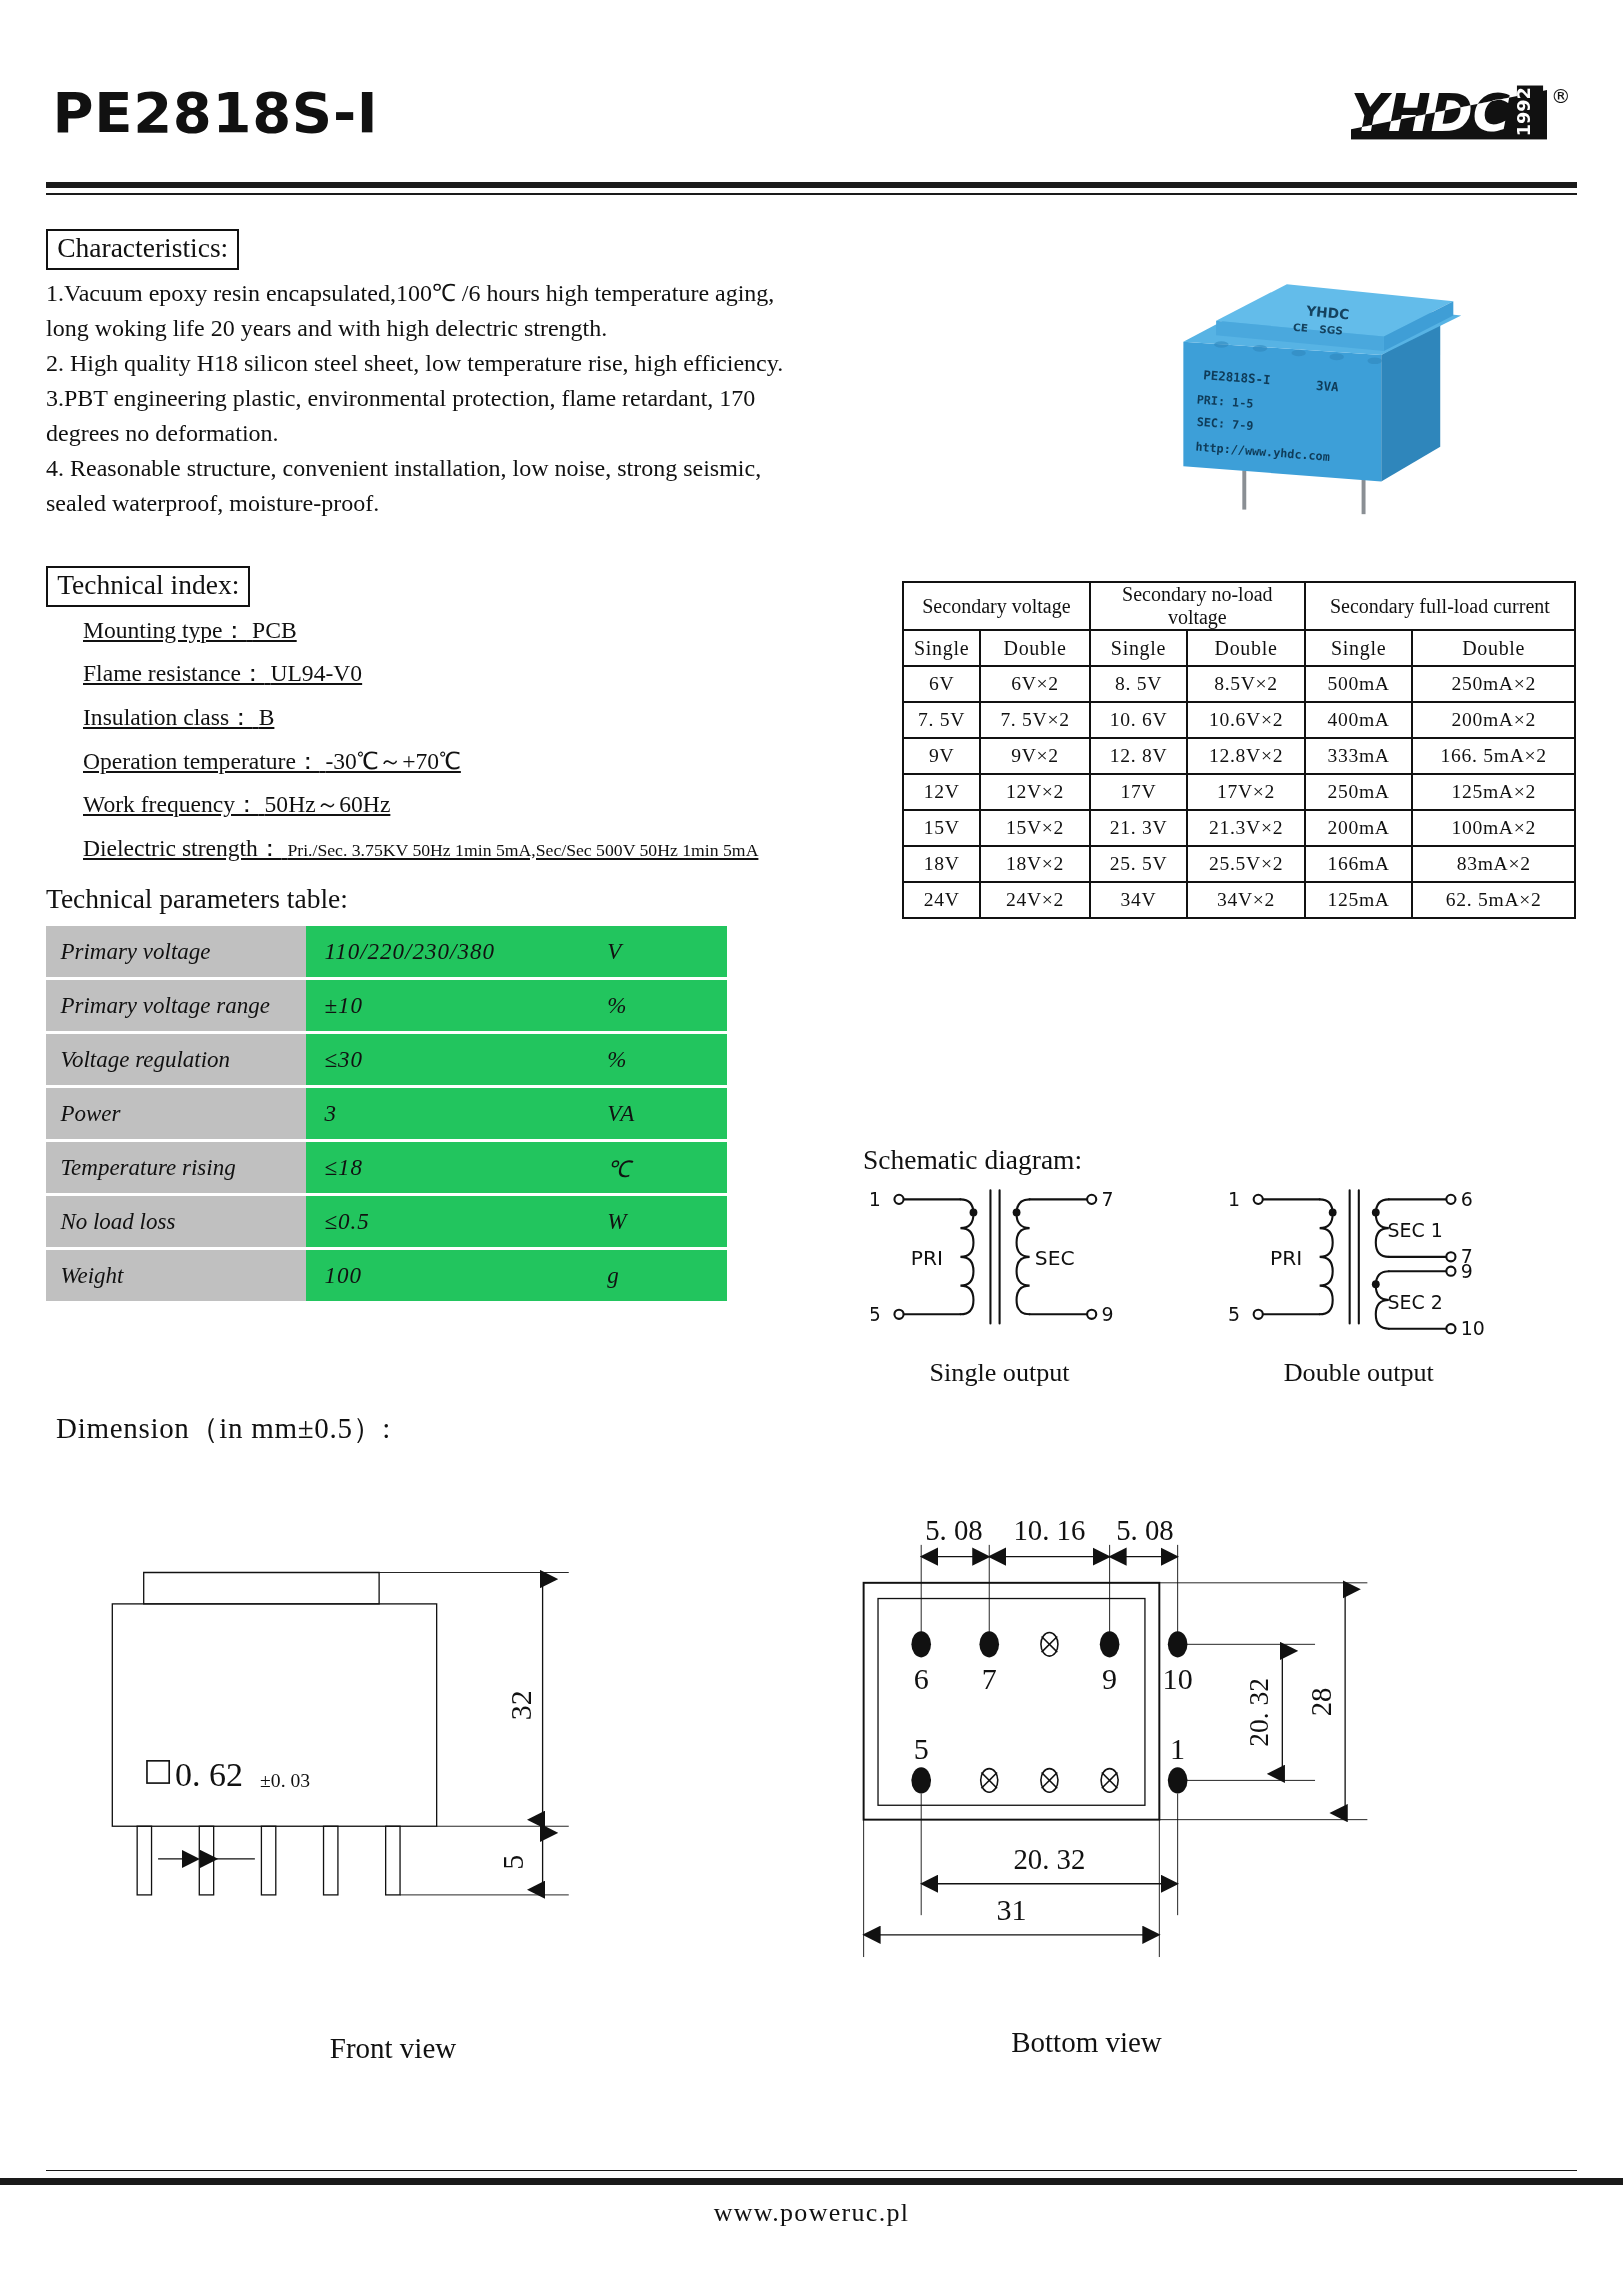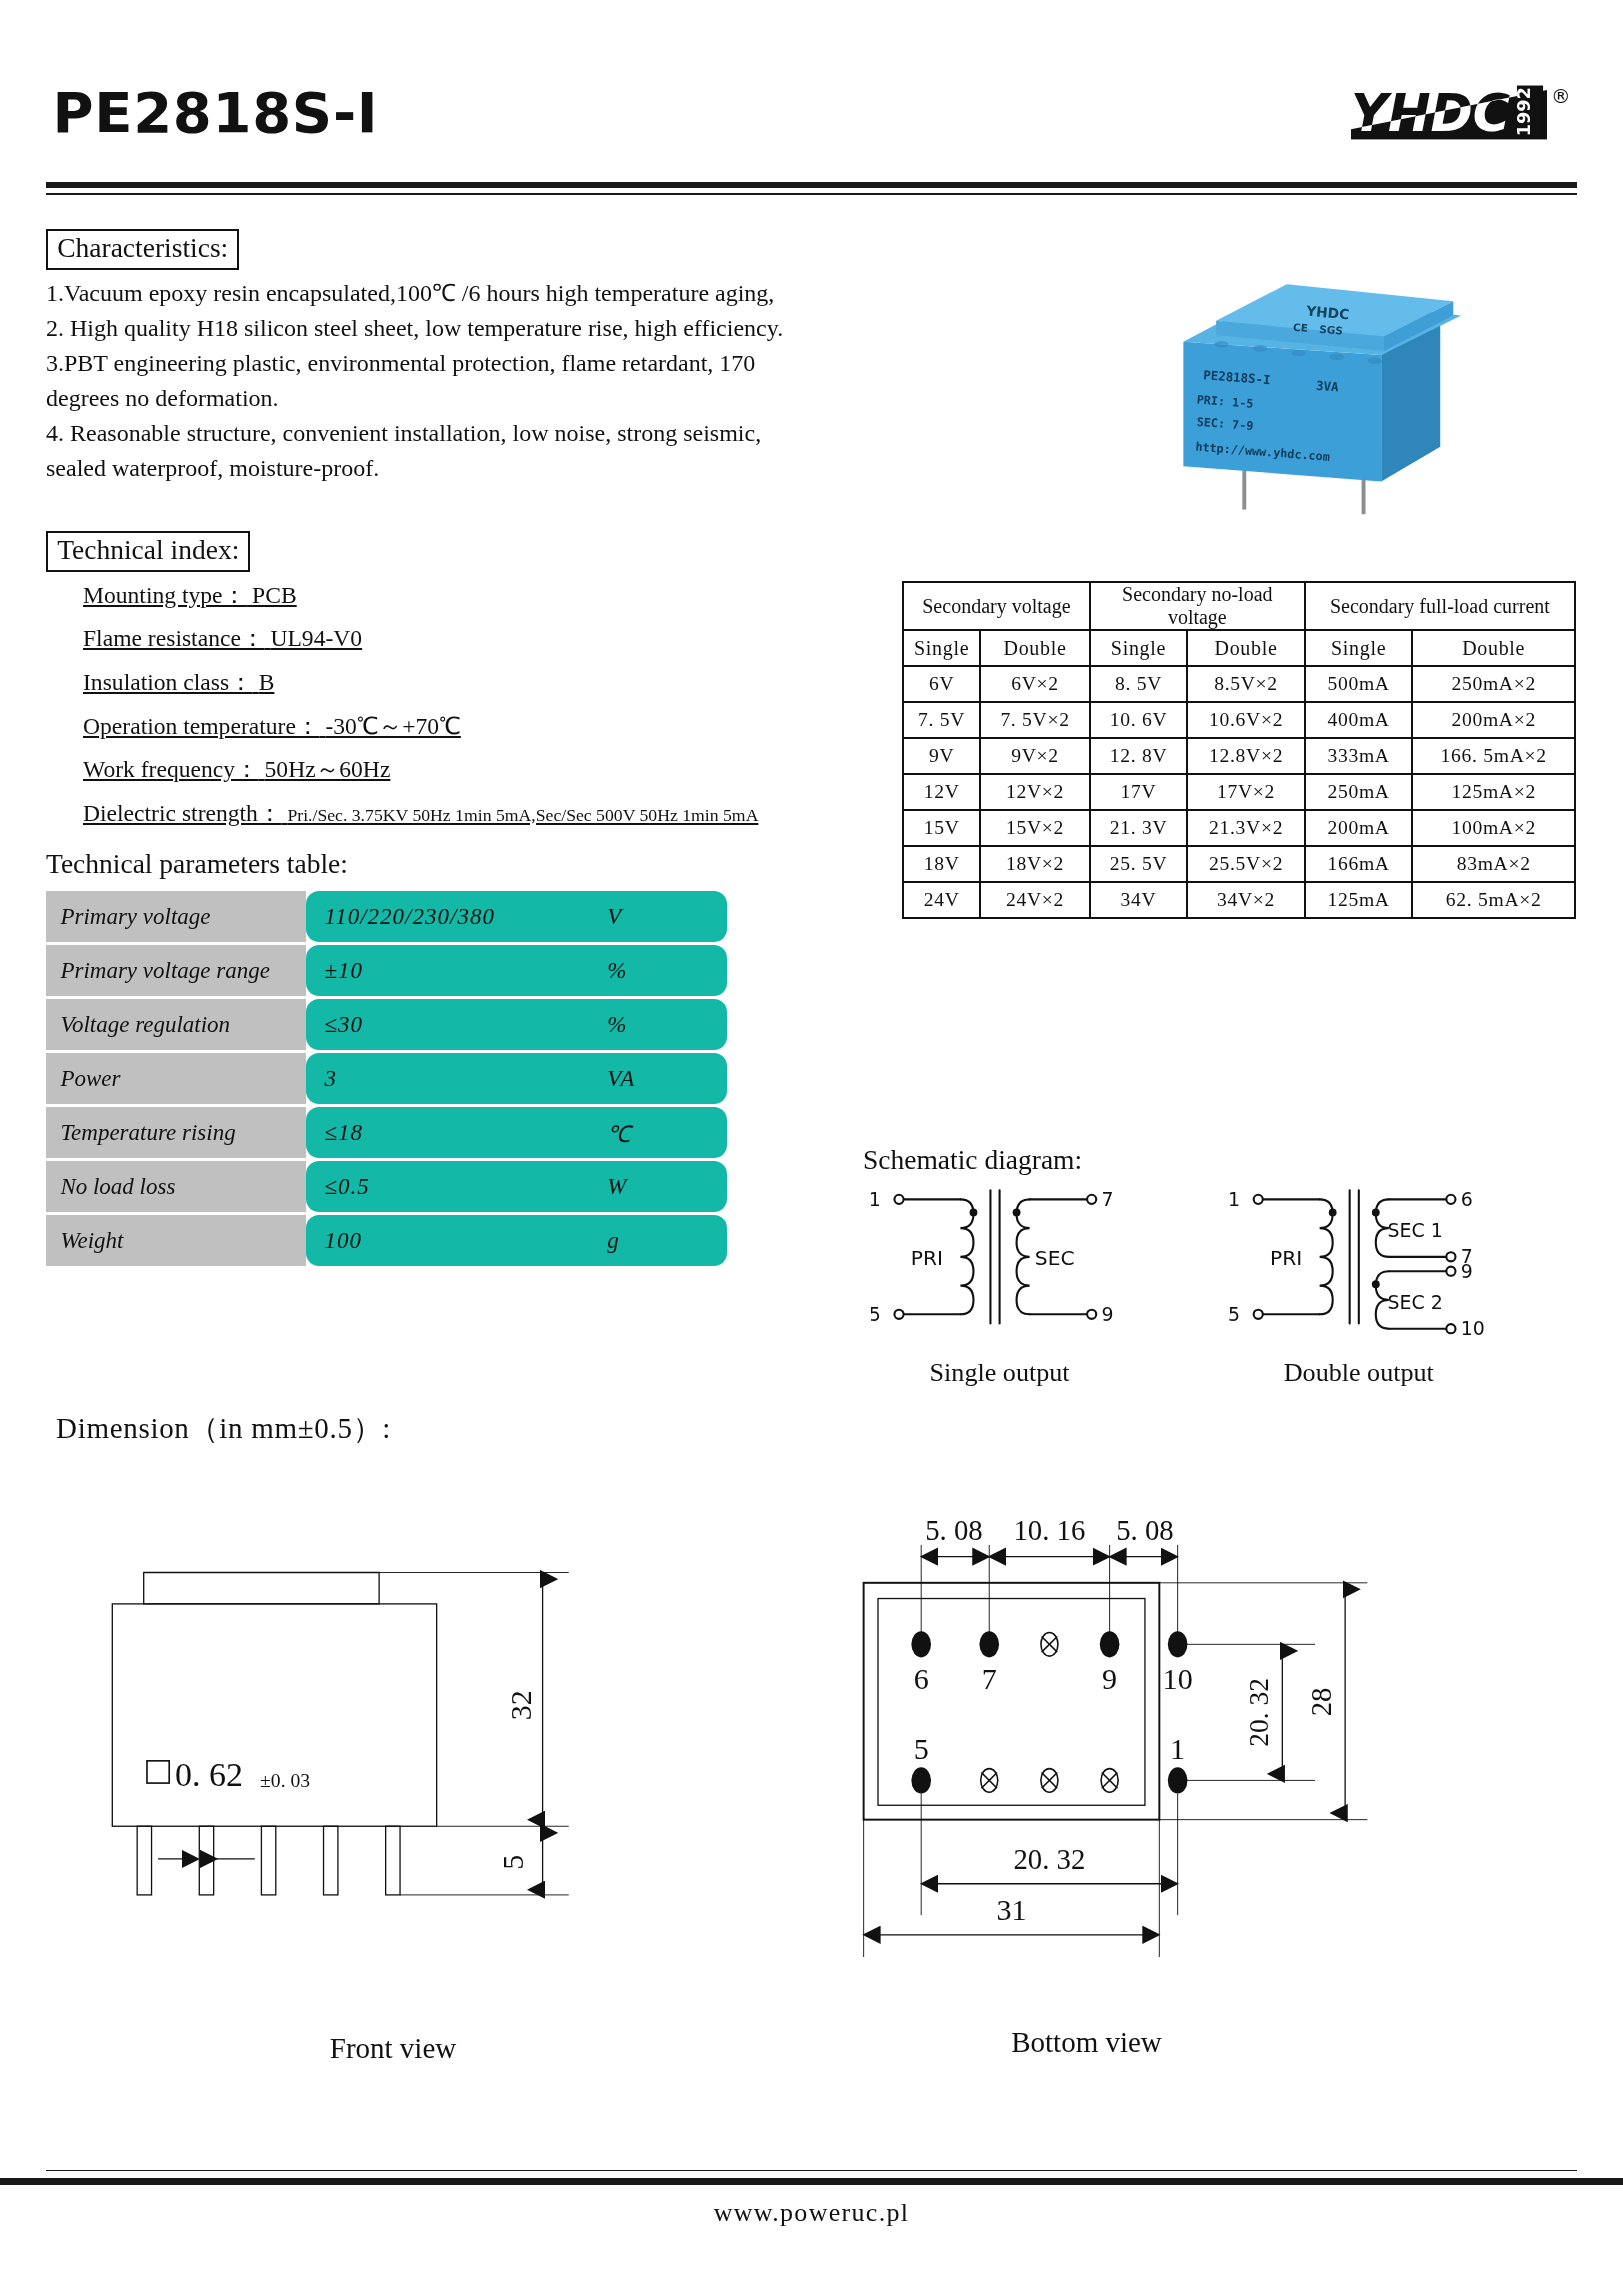--- a/index.html
+++ b/index.html
@@ -38,21 +38,21 @@
 
   .tech-index { margin-top: 25px; text-decoration: underline; }
   .ti-list { margin-top: 11.8px; padding-left: 37px; }
   .ti-row { font-size: 23.6px; line-height: 1.0; margin-bottom: 20px; white-space: nowrap; }
   .ti-row .small { font-size: 17.7px; }
 
   .params-title { margin-top: 23px; font-size: 27.5px; }
   table.params { border-collapse: separate; border-spacing: 0 3.3px; margin-top: 7.9px; width: 681px; }
   table.params td { height: 51px; vertical-align: middle; font-style: italic; }
   td.p-label { background: #c0c0c0; width: 259px; padding-left: 14.4px; font-size: 23px; }
-  td.p-valcell { background: #14b8a6; width: 419px; padding: 0; border-radius: 13px; }
+  td.p-valcell { background: #22c55e; width: 419px; padding: 0; }
   .p-valinner { display: flex; align-items: center; height: 51px; }
   .p-val { width: 301px; padding-left: 18.3px; font-size: 23px; letter-spacing: 1px; }
   .p-unit { font-size: 23px; letter-spacing: 0.7px; }
 
   
   .photo { position: absolute; left: 1165px; top: 216px; width: 308px; height: 308px; }
 
   
   .sec-table-wrap { position: absolute; left: 902px; top: 581px; width: 674px; }
   table.sec { border-collapse: collapse; width: 100%; table-layout: fixed; }
@@ -118,20 +118,21 @@
 
     <div class="hrule-thick"></div>
     <div class="hrule-thin"></div>
   </div>
 
   <div class="col-left">
 
     <div class="boxed-head">Characteristics:</div>
     <div class="char-body">
       <p>1.Vacuum epoxy resin encapsulated,100℃ /6 hours high temperature aging,</p>
+      <p>long woking life 20 years and with high delectric strength.</p>
       <p>2. High quality H18 silicon steel sheet, low temperature rise, high efficiency.</p>
       <p>3.PBT engineering plastic, environmental protection, flame retardant, 170</p>
       <p>degrees no deformation.</p>
       <p>4. Reasonable structure, convenient installation, low noise, strong seismic,</p>
       <p>sealed waterproof, moisture-proof.</p>
     </div>
 
     <div class="tech-index">
       <div class="boxed-head">Technical index:</div>
       <div class="ti-list">

